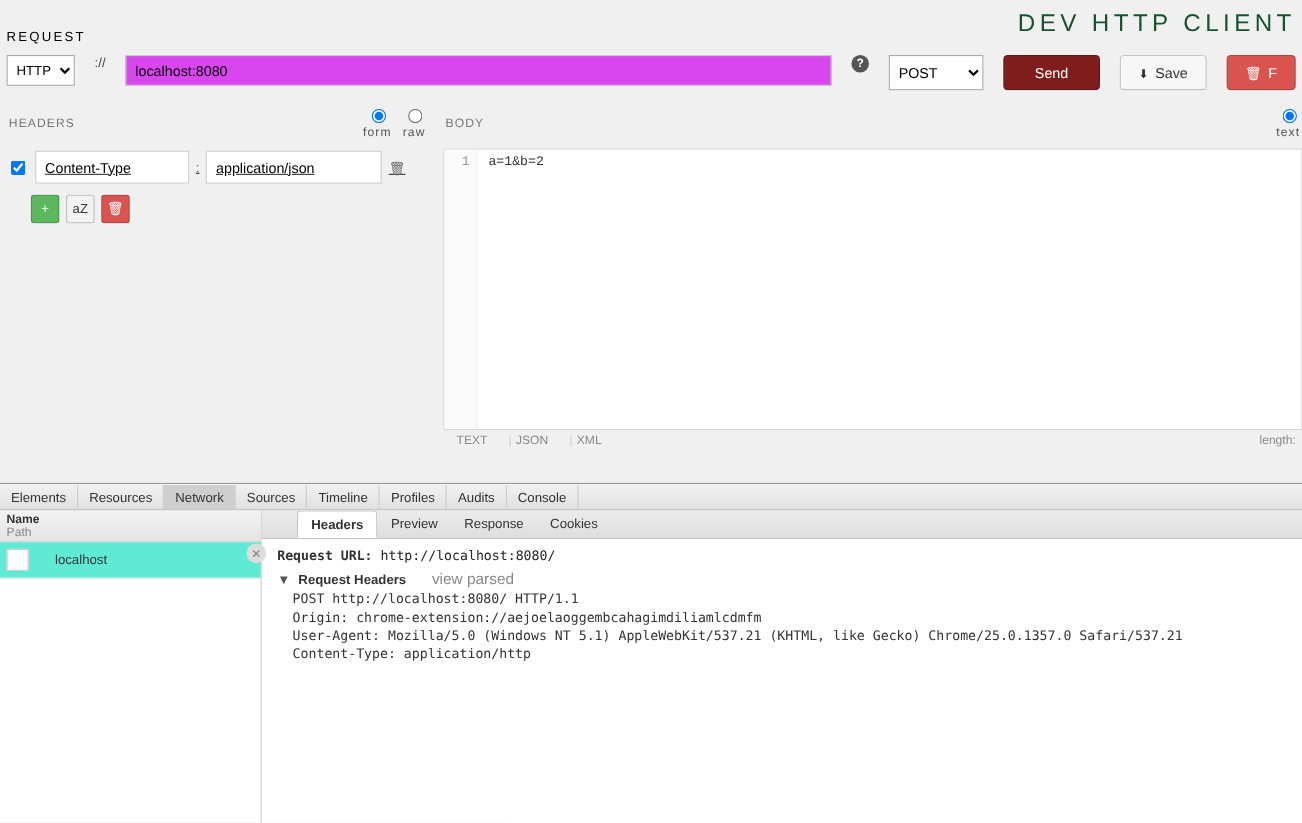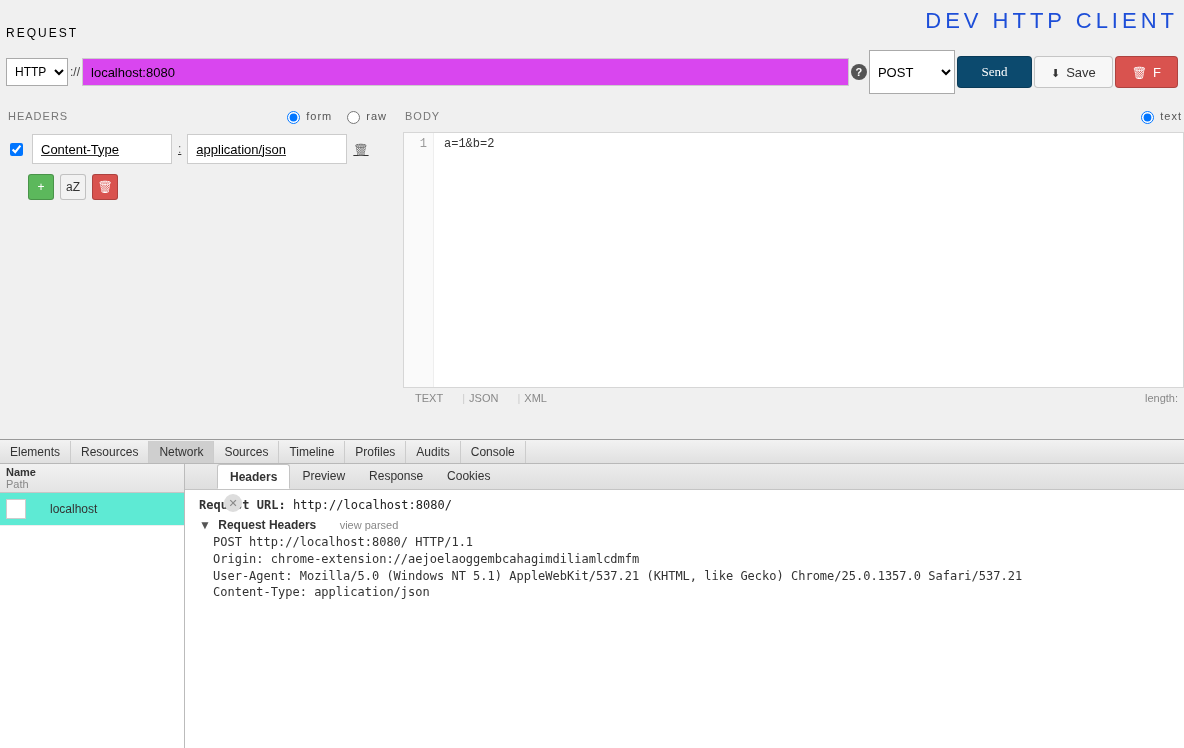--- a/index.html
+++ b/index.html
@@ -13,36 +13,36 @@
     width: 1184px;
     height: 748px;
     overflow: hidden;
   }
   .brand {
     position: absolute;
     top: 8px;
     right: 6px;
     font-size: 22px;
     letter-spacing: 4px;
-    color: #1d4ed8;
+    color: #14532d;
     font-weight: 300;
   }
   .sec-title {
     font-size: 12px;
     color: #000000;
     letter-spacing: 2px;
     padding: 0 0 6px 6px;
   }
   .top-pane {
     padding-top: 26px;
   }
   .request-row {
     display: flex;
-    align-items: center;
-    gap: 2px;
+    align-items: flex-start;
+    gap: 18px;
     padding: 4px 6px 6px 6px;
   }
   select.sel {
     height: 28px;
     border: 1px solid #aaa;
     background: #fff;
     font-size: 12px;
     padding: 2px 4px;
   }
   .scheme-sep {
@@ -63,53 +63,53 @@
     background: #555;
     color: #fff;
     font-size: 11px;
     display: inline-flex;
     align-items: center;
     justify-content: center;
     font-weight: bold;
   }
   select.method {
     width: 86px;
-    height: 44px;
+    height: 32px;
     border: 1px solid #aaa;
     background: #fff;
     font-size: 13px;
     padding: 2px 4px;
   }
   .btn {
     height: 32px;
     border: 1px solid rgba(0,0,0,.2);
     border-radius: 4px;
     padding: 0 16px;
     font-size: 13px;
     cursor: pointer;
     display: inline-flex;
     align-items: center;
     gap: 6px;
   }
-  .btn-send { background: #0c4a6e; color: #fff; width:75px; justify-content:center;font-family:Liberation Serif, serif;}
+  .btn-send { background: #7f1d1d; color: #fff; width:88px; justify-content:center;}
   .btn-save { background: #f7f7f7; color:#333;}
   .btn-del  { background: #d9534f; color:#fff;}
   .columns {
     display: flex;
     align-items: stretch;
     padding: 4px 0 0 0;
   }
   .col-headers { width: 395px; padding: 0 6px;}
   .col-body { flex: 1; padding: 0 0 0 8px;}
   .col-h {
     display:flex; align-items:center; justify-content:space-between;
     color:#777; font-size:11px; letter-spacing:1px; padding:4px 2px 8px;
   }
   .radio-group { display:flex; gap:10px; font-size:11px; color:#555;}
-  .radio-group label {display:flex; align-items:center; gap:3px;}
+  .radio-group label {display:flex; align-items:center; gap:3px;flex-direction:column;}
   .hdr-row { display:flex; align-items:center; gap:6px; padding:2px 0;text-decoration:underline;}
   .hdr-row input.text {
     height:30px; border:1px solid #ccc; padding:4px 8px; font-size:13px; background:#fff;
   }
   .hdr-name { width:140px;}
   .hdr-val  { width:160px;}
   .hdr-sep  { color:#666;}
   .trash-icon { font-size:14px; color:#666; cursor:pointer;}
   .hdr-tools { display:flex; gap:6px; padding:8px 0 0 22px;}
   .mini-btn {
@@ -137,21 +137,21 @@
   }
   .dt-tabs {
     display:flex; align-items:flex-end; height:24px;
     background:linear-gradient(#f2f2f2,#e0e0e0);
     border-bottom:1px solid #b8b8b8;
     font-size:12px;
   }
   .dt-tab { padding:4px 10px; cursor:pointer; border-right:1px solid #ccc; color:#333;}
   .dt-tab.active { background:#cfcfcf;}
   .dt-body { flex:1; display:flex; overflow:hidden;}
-  .dt-left { width:185px; border-right:1px solid #bbb; background:#fff; display:flex; flex-direction:column;}
+  .dt-left { width:238px; border-right:1px solid #bbb; background:#fff; display:flex; flex-direction:column;}
   .dt-left-head { background:linear-gradient(#f2f2f2,#e4e4e4); border-bottom:1px solid #c6c6c6; padding:2px 6px; font-size:11px;}
   .dt-left-head .h1 { font-weight:bold; color:#333;}
   .dt-left-head .h2 { color:#888;}
   .dt-row { display:flex; align-items:center; gap:24px; padding:6px 6px; border-bottom:1px solid #eee; background:#5eead4;}
   .dt-row .thumb { width:20px;height:20px;border:1px solid #ccc;background:#fff;}
   .dt-right { flex:1; background:#fff; display:flex; flex-direction:column;}
   .dt-close {
     width:18px;height:18px;border-radius:50%;background:#ddd;color:#888;
     display:flex;align-items:center;justify-content:center;font-size:11px;
     position:absolute; left:224px; top:30px; cursor:pointer;
@@ -162,21 +162,21 @@
     padding-left:32px;
   }
   .dt-subtab { padding:5px 12px; font-size:12px; color:#333; cursor:pointer;}
   .dt-subtab.active { background:#fff; border:1px solid #c4c4c4; border-bottom:1px solid #fff; border-radius:3px 3px 0 0; font-weight:bold;}
   .dt-content { flex:1; padding:8px 14px; font-size:12px; overflow:auto; background:#fff;}
   .kv { font-family: Menlo, Consolas, monospace; font-size:12px; }
   .kv .k { font-weight:bold; color:#333;}
   .kv .v { color:#222;}
   .tri { display:inline-block; transform: rotate(0deg); margin-right:4px; color:#555;}
   .subhead { font-weight:bold; padding:6px 0 2px;}
-  .viewparsed { color:#888; font-size:11px; padding-left:20px; font-weight:normal;}
+  .viewparsed { color:#888; font-size:14px; padding-left:20px; font-weight:normal;}
   .mono-block { font-family: Menlo, Consolas, monospace; font-size:12px; white-space:pre; padding-left:14px; line-height:1.4;}
   .dl-icon::before { content:"\2B07"; font-size:11px;}
   .trash-glyph::before { content:"\1F5D1"; font-size:12px;}
 </style>
 </head>
 <body>
 
 <div class="brand">DEV HTTP CLIENT</div>
 
 <div class="top-pane">
@@ -294,17 +294,17 @@
           <span class="v">http://localhost:8080/</span>
         </div>
         <div class="subhead">
           <span class="tri">▼</span>
           <span>Request Headers</span>
           <span class="viewparsed">view parsed</span>
         </div>
         <div class="mono-block">POST http://localhost:8080/ HTTP/1.1</div>
         <div class="mono-block">Origin: chrome-extension://aejoelaoggembcahagimdiliamlcdmfm</div>
         <div class="mono-block">User-Agent: Mozilla/5.0 (Windows NT 5.1) AppleWebKit/537.21 (KHTML, like Gecko) Chrome/25.0.1357.0 Safari/537.21</div>
-        <div class="mono-block">Content-Type: application/json</div>
+        <div class="mono-block">Content-Type: application/http</div>
       </div>
     </div>
   </div>
 </div>
 
 </body></html>

